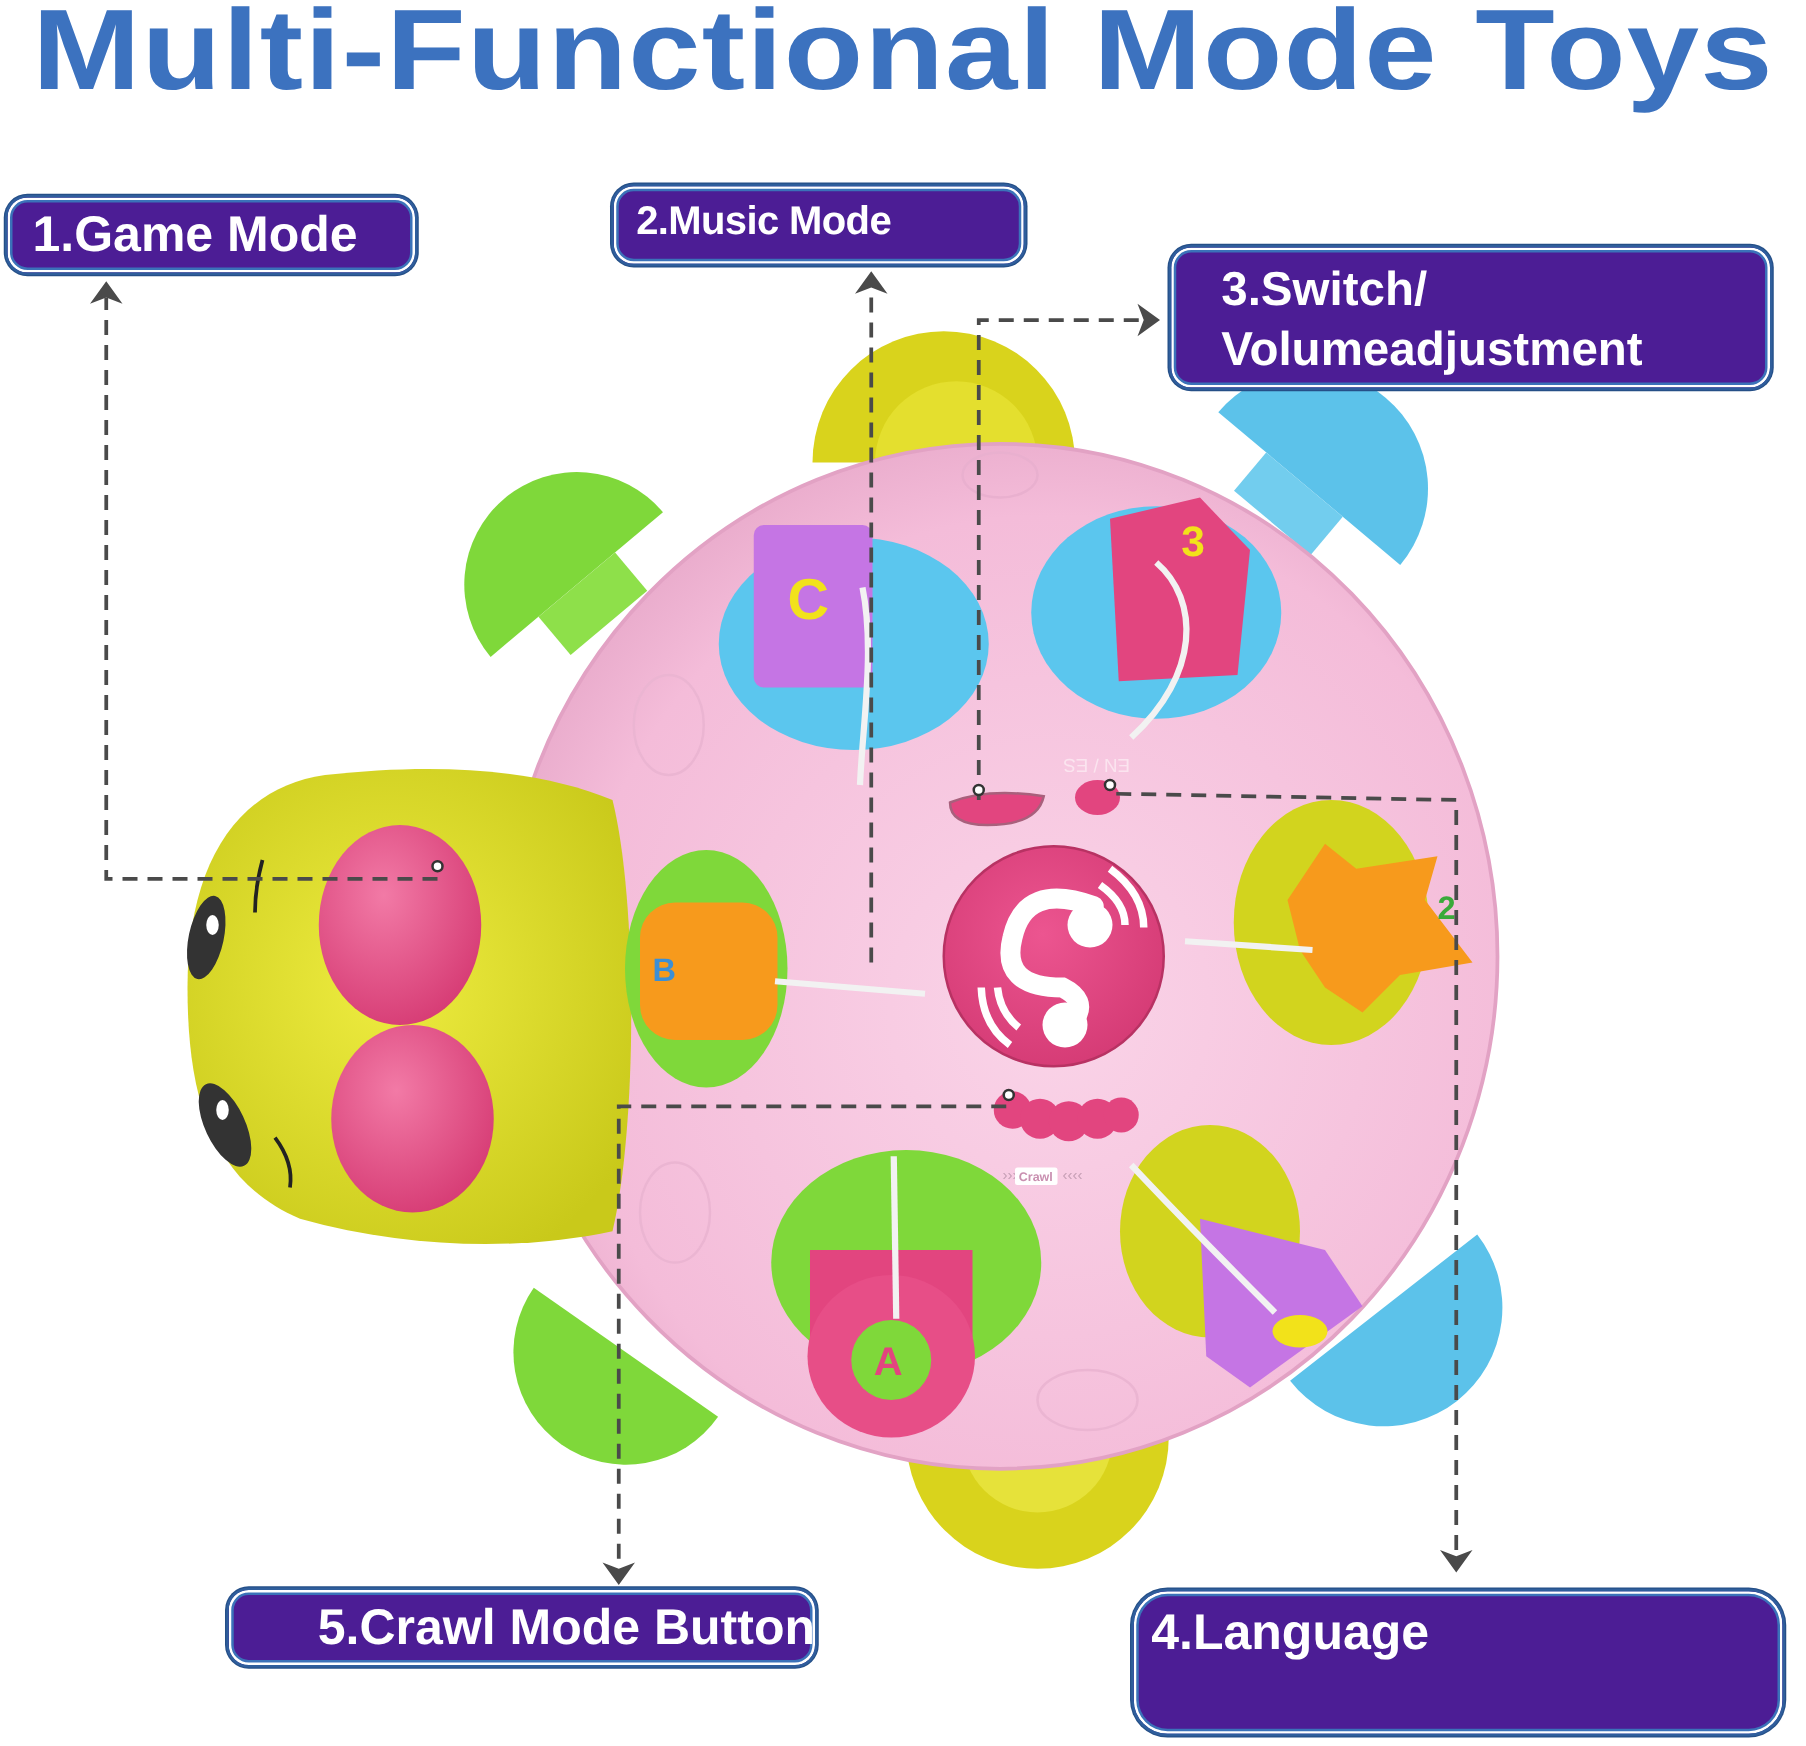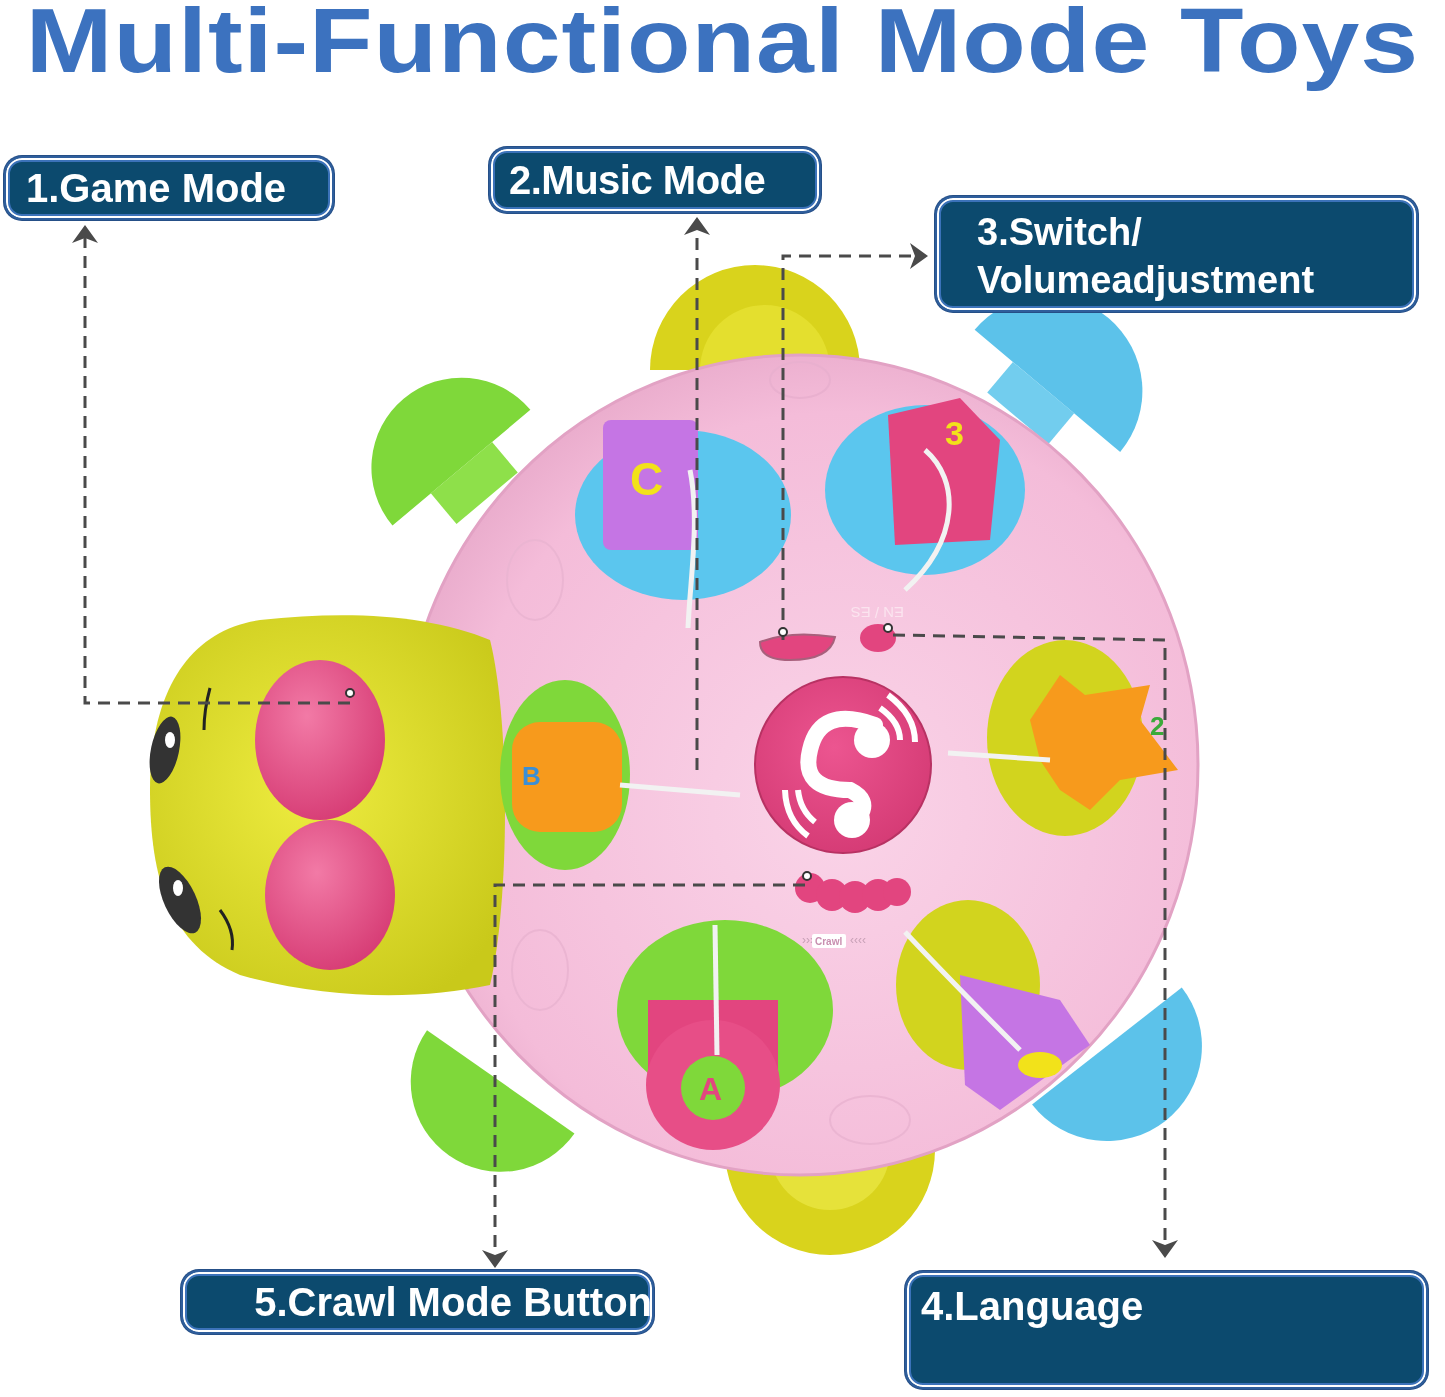--- a/index.html
+++ b/index.html
@@ -5,32 +5,32 @@
   html, body { margin: 0; padding: 0; background: #ffffff; }
   body { width: 1445px; height: 1397px; position: relative; overflow: hidden;
          font-family: "Liberation Sans", "DejaVu Sans", sans-serif; }
   .title {
     position: absolute; left: 0; top: -8px; width: 1445px; text-align: center;
     font-family: "Liberation Sans", sans-serif; font-weight: 700;
     font-size: 104px; letter-spacing: 1px; color: #3c72bf; line-height: 110px;
     transform: scaleY(0.88); transform-origin: top center;
   }
   .label {
-    position: absolute; background: #0c4a6e; color: #ffffff;
+    position: absolute; background: #4c1d95; color: #ffffff;
     border: 2px solid #2f5e9c; border-radius: 18px;
     box-shadow: inset 0 0 0 2px #ffffff, inset 0 0 0 4px #3b72b9, 0 0 0 1px #254f87;
     font-family: "Liberation Sans", sans-serif; font-weight: 700;
     box-sizing: border-box; white-space: nowrap;
   }
   .label span { display: block; }
   #lbl-game   { left: 4px;   top: 156px; width: 330px; height: 64px; font-size: 40px; padding: 8px 0 0 20px; }
-  #lbl-music  { left: 489px; top: 147px; width: 332px; height: 66px; font-size: 40px; padding: 9px 0 0 18px; letter-spacing: -0.5px; }
+  #lbl-music  { left: 489px; top: 147px; width: 332px; height: 66px; font-size: 32px; padding: 9px 0 0 18px; letter-spacing: -0.5px; }
   #lbl-switch { left: 935px; top: 196px; width: 483px; height: 116px; font-size: 38px; padding: 10px 0 0 40px; line-height: 48px; }
   #lbl-crawl  { left: 181px; top: 1270px; width: 473px; height: 64px; font-size: 40px; padding: 8px 0 0 16px; text-align: right; }
-  #lbl-lang   { left: 905px; top: 1271px; width: 523px; height: 118px; font-size: 40px; padding: 8px 0 0 14px; line-height: 50px; }
+  #lbl-lang   { left: 905px; top: 1271px; width: 523px; height: 118px; font-size: 40px; padding: 8px 0 0 14px; line-height: 50px; border-radius: 29px; }
   svg.scene { position: absolute; left: 0; top: 0; }
 </style>
 </head>
 <body>
 
 <div class="title">Multi-Functional Mode Toys</div>
 
 <svg class="scene" width="1445" height="1397" viewBox="0 0 1445 1397">
   <defs>
     <radialGradient id="shellGrad" cx="0.55" cy="0.55" r="0.6">

